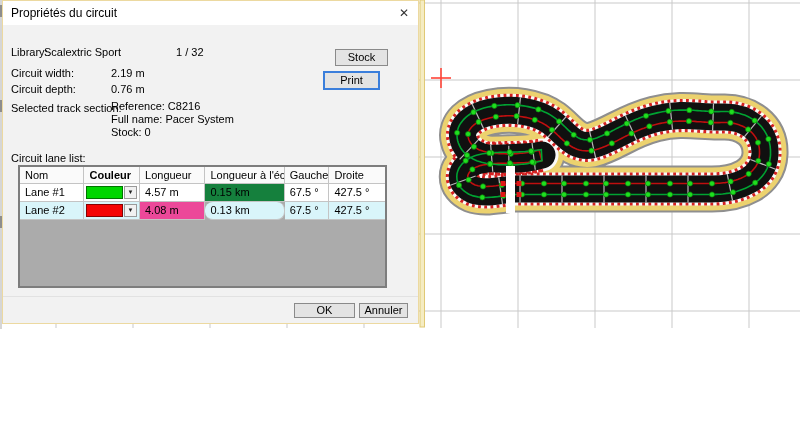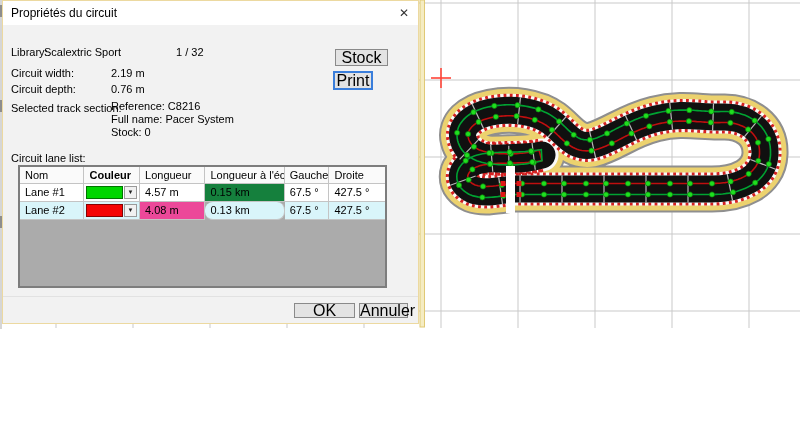--- a/index.html
+++ b/index.html
@@ -15,21 +15,21 @@
   #close-btn{position:absolute;right:5px;top:3px;width:18px;height:18px;text-align:center;
              line-height:18px;font-size:12px;color:#333;cursor:pointer;}
   #tabbar{position:absolute;left:0;top:24px;right:0;height:22px;background:#f2f2f2;
           border-bottom:1px solid #d5d5d5;padding-left:6px;box-sizing:border-box;}
   .tab{display:inline-block;height:17px;line-height:17px;padding:2px 8px 1px 8px;margin-top:2px;
        border:1px solid #d9d9d9;border-bottom:none;background:#ededed;color:#000;vertical-align:bottom;}
   .tab.active{background:#fff;height:19px;margin-top:0;position:relative;top:1px;}
   .lbl{position:absolute;white-space:nowrap;}
   
   .btn{position:absolute;background:#e3e3e3;border:1px solid #8a8a8a;text-align:center;
-       font-size:16px;box-sizing:border-box;cursor:pointer;}
+       font-size:11px;box-sizing:border-box;cursor:pointer;}
   #btn-print{border:2px solid #3a7edb;}
   
   #lane-table{position:absolute;left:15px;top:164px;width:369px;height:123px;background:#ababab;
               border:2px solid #7d7d7d;box-sizing:border-box;overflow:hidden;}
   .trow{display:flex;width:100%;}
   .tcell{box-sizing:border-box;border-right:1px solid #c4c4c4;border-bottom:1px solid #c4c4c4;
          padding:2px 8px 0 5px;height:18px;overflow:hidden;white-space:nowrap;background:#fff;}
   .thead .tcell{height:17px;background:#fafafa;}
   .swatch-cell{padding:2px;display:flex;}
   .swatch{flex:1;border:1px solid rgba(0,0,0,0.45);box-sizing:border-box;}
@@ -269,21 +269,21 @@
   <span class="lbl" style="left:108px;top:82px">0.76 m</span>
   <span class="lbl" style="left:8px;top:101px">Selected track section:</span>
   <div id="section-lines" class="lbl" style="left:108px;top:99px;line-height:13px">
       <div>Reference: C8216</div>
       <div>Full name: Pacer System</div>
       <div>Stock: 0</div>
     </div>
   <span class="lbl" style="left:8px;top:151px">Circuit lane list:</span>
 
   <div class="btn" id="btn-stock" style="left:332px;top:48px;width:53px;height:17px;line-height:15px">Stock</div>
-  <div class="btn" id="btn-print" style="left:330px;top:70px;width:40px;height:19px;line-height:15px">Print</div>
+  <div class="btn" id="btn-print" style="left:320px;top:70px;width:57px;height:19px;line-height:15px">Print</div>
 
   <div id="lane-table">
       <div class="trow thead">
         <div class="tcell" style="width: 65px;">Nom</div>
         <div class="tcell" style="width: 56px; font-weight: bold;">Couleur</div>
         <div class="tcell" style="width: 66px;">Longueur</div>
         <div class="tcell" style="width: 80px;">Longueur à l'éc...</div>
         <div class="tcell" style="width: 45px;">Gauche</div>
         <div class="tcell" style="width: 56px; border-right: none;">Droite</div>
       </div>

